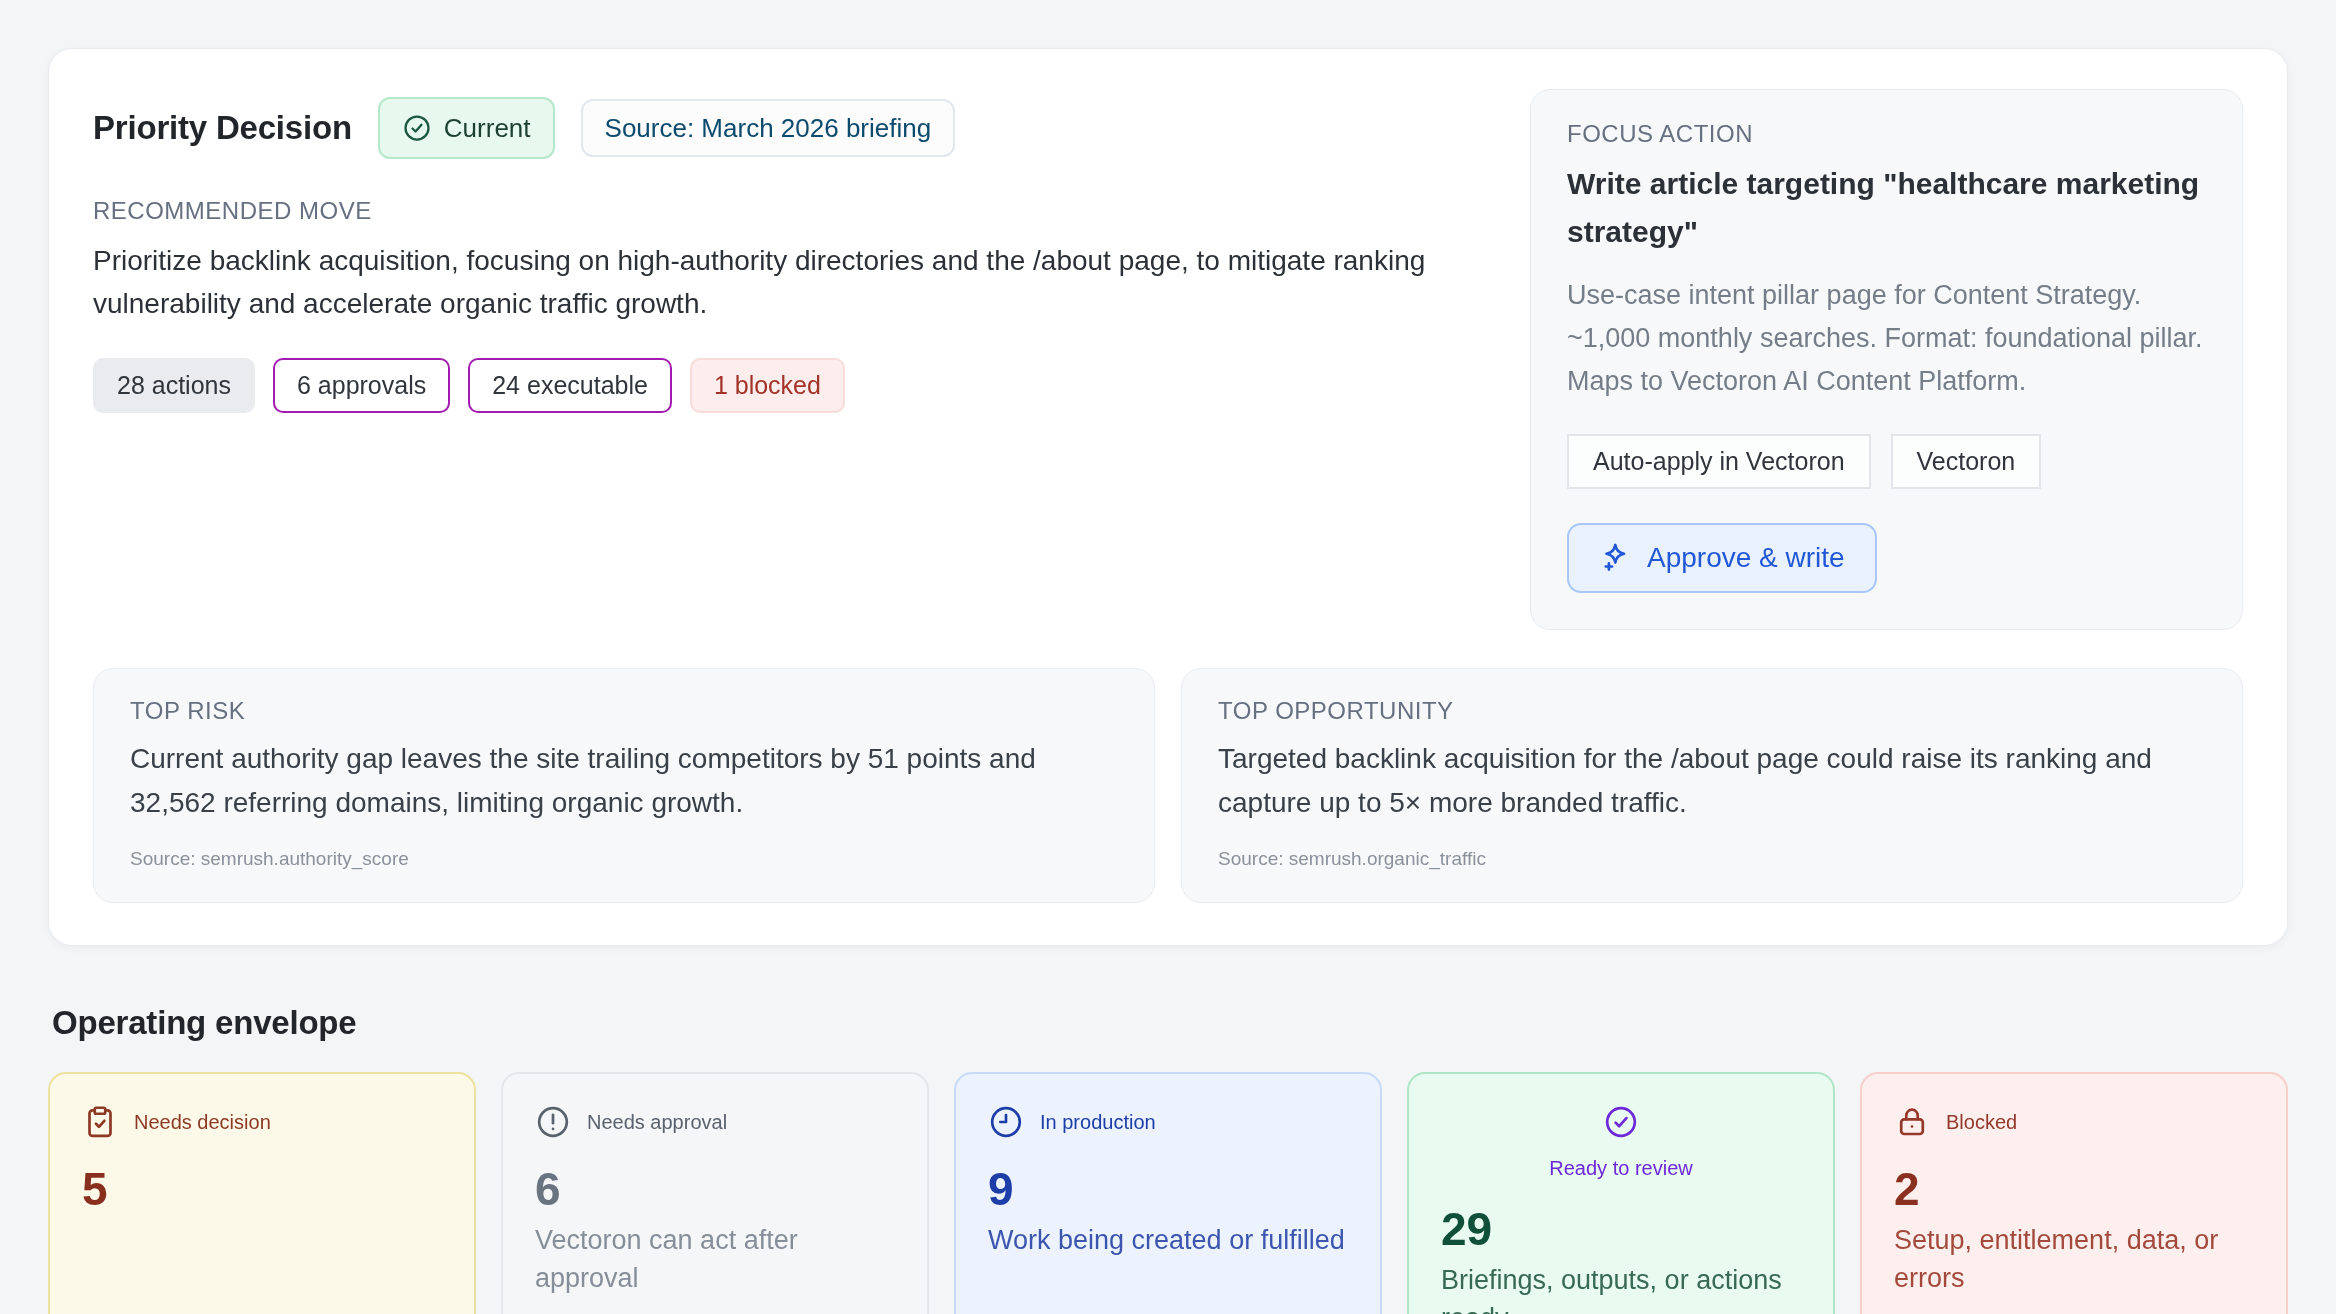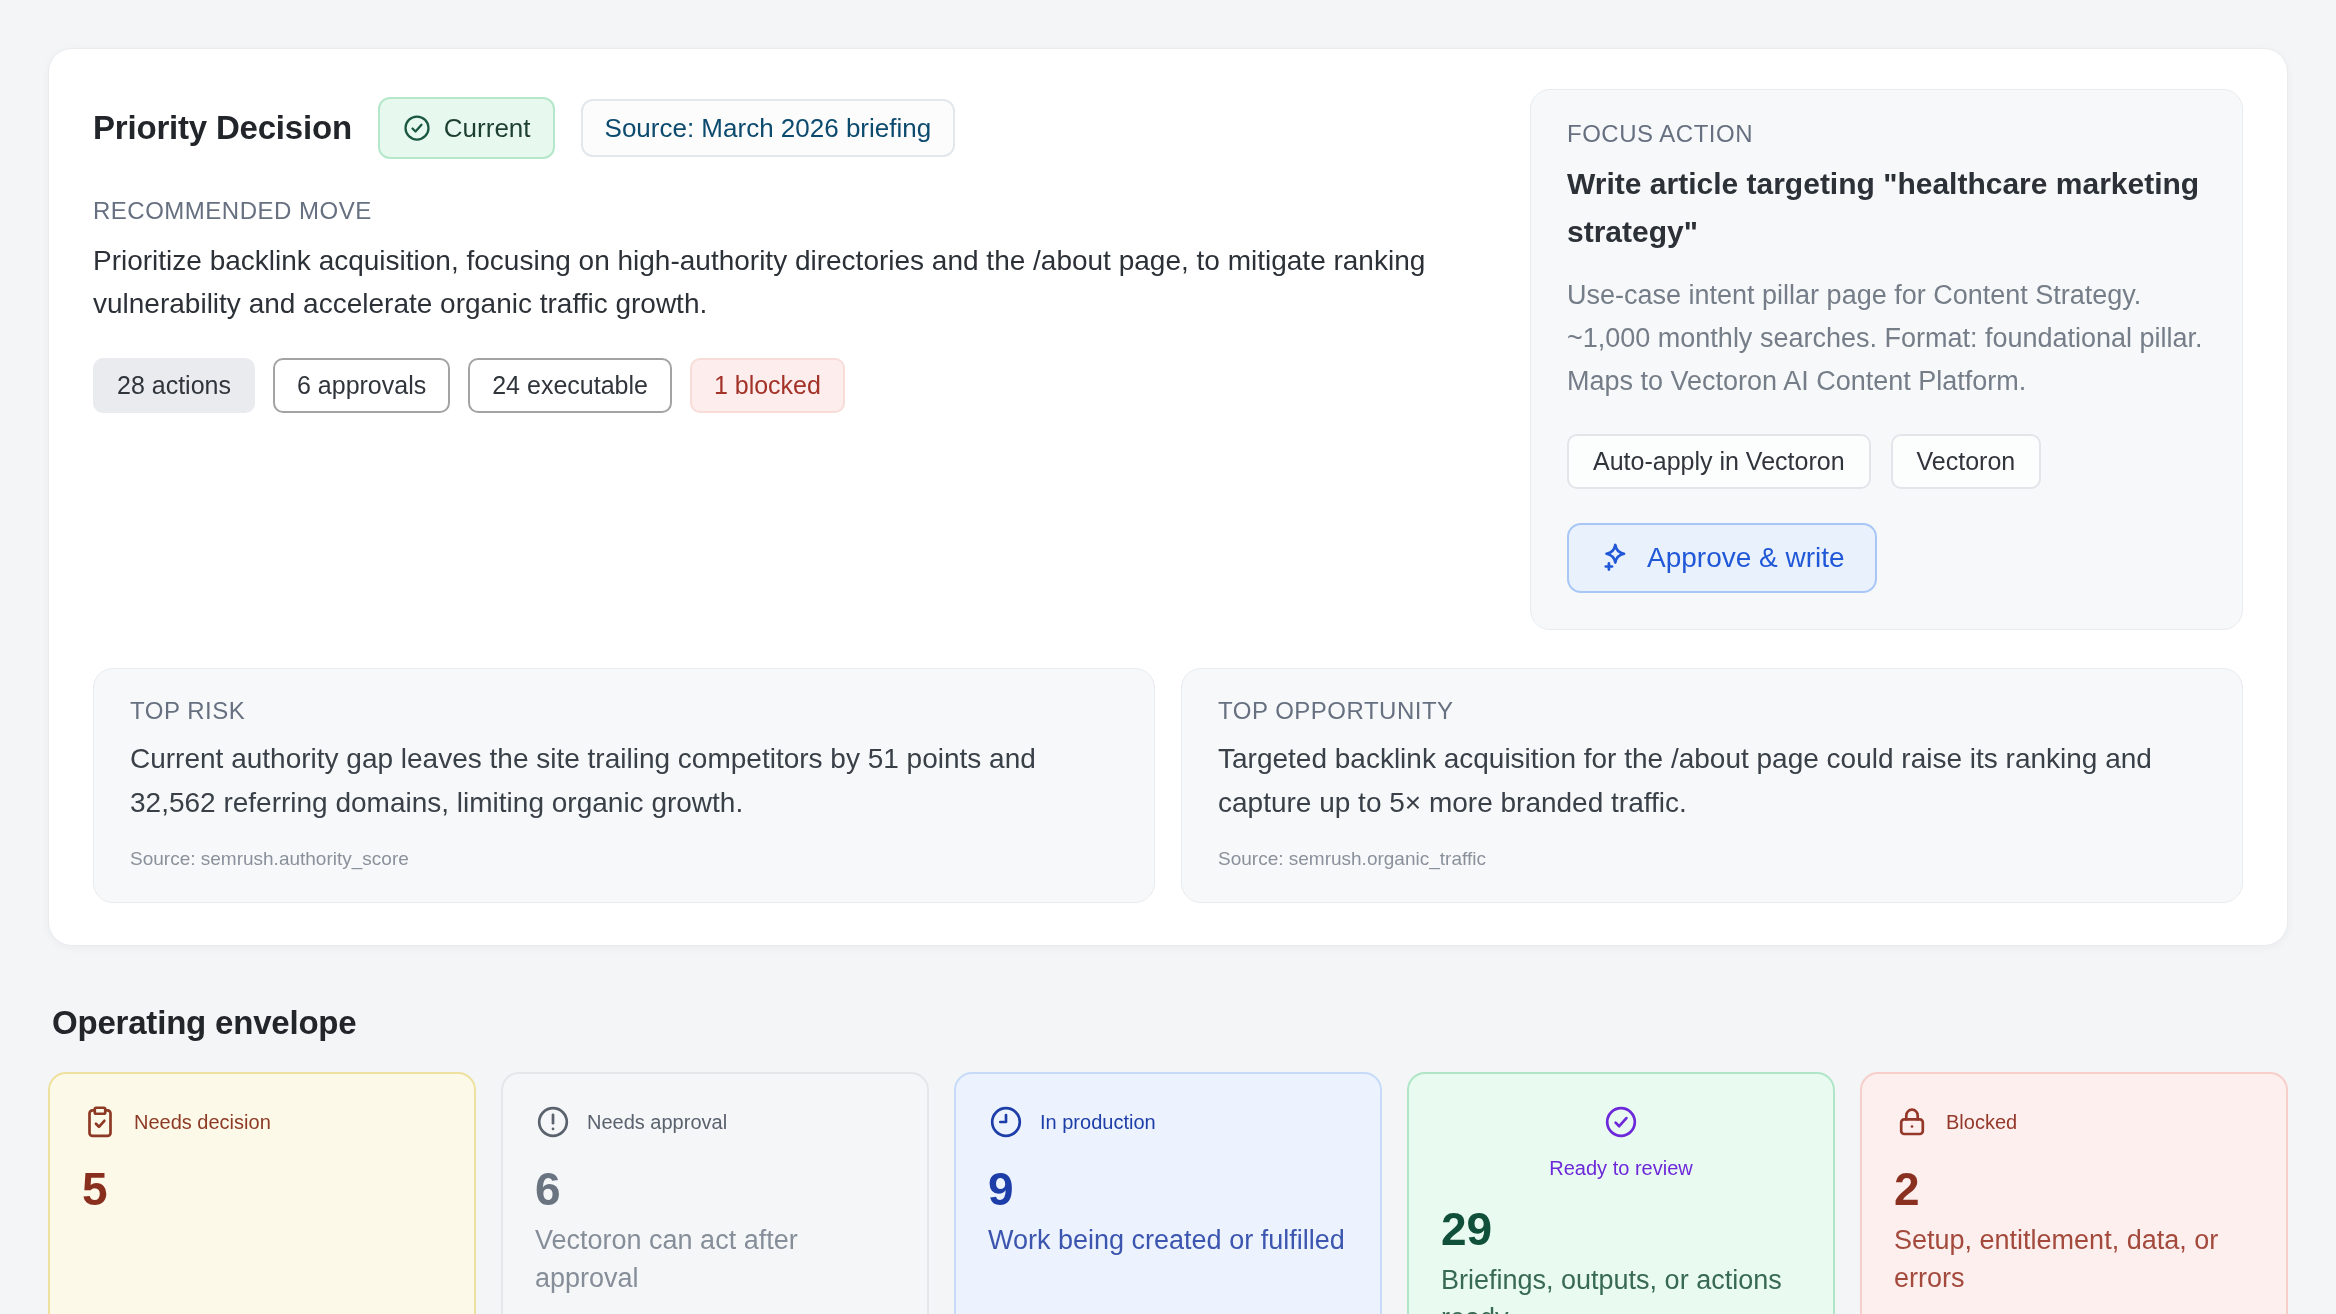--- a/index.html
+++ b/index.html
@@ -33,36 +33,36 @@
   .badge-current svg { color: #1a5741; }
   .badge-source { background: #fcfcfd; border: 2px solid #e3e6ea; color: #0c4a6e; }
 
   .eyebrow { font-size: 24px; color: #667080; letter-spacing: 0.5px; line-height: 1; }
   .pc-left .eyebrow { margin-top: 40px; }
   .pc-text { font-size: 28px; line-height: 1.55; color: #2c3138; margin: 16px 0 0 0; max-width: 1400px; }
 
   .pills { display: flex; gap: 18px; margin-top: 32px; flex-wrap: wrap; }
   .pill { font-size: 25px; line-height: 1; padding: 13px 22px; border-radius: 10px; white-space: nowrap; }
   .pill-neutral { background: #e9ebef; border: 2px solid #e9ebef; color: #30353c; }
-  .pill-outline { background: #ffffff; border: 2px solid #a3a3a3; color: #30353c; }
+  .pill-outline { background: #ffffff; border: 2px solid #a21caf; color: #30353c; }
   .pill-danger  { background: #fdedec; border: 2px solid #f8dcd8; color: #a33228; }
 
   
   .focus-card {
     width: 713px; flex: none;
     background: #f7f8f9;
     border: 1px solid #e9ebee;
     border-radius: 20px;
     padding: 32px 36px 36px 36px;
   }
   .focus-title { font-size: 30px; font-weight: 700; color: #2c3138; line-height: 1.6; margin: 14px 0 0 0; }
   .focus-desc { font-size: 27px; color: #747d88; line-height: 1.6; margin: 18px 0 0 0; }
   .chips { display: flex; gap: 20px; margin-top: 30px; flex-wrap: wrap; }
   .chip { font-size: 25px; line-height: 1; color: #30353c; background: #fcfdfd;
-          border: 2px solid #e2e5e9; border-radius: 10px; padding: 13px 24px; white-space: nowrap; }
+          border: 2px solid #e2e5e9; border-radius: 0; padding: 13px 24px; white-space: nowrap; }
   .approve-btn {
     margin-top: 34px; display: inline-flex; align-items: center; gap: 14px;
     font-family: inherit; font-size: 28px; color: #2158d8;
     background: #e9f1fd; border: 2px solid #a9c7f6; border-radius: 14px;
     padding: 16px 30px; cursor: pointer; line-height: 1;
   }
 
   
   .insight-row { display: grid; grid-template-columns: 1fr 1fr; gap: 26px; margin-top: 38px; }
   .insight-card { background: #f7f8f9; border: 1px solid #e9ebee; border-radius: 20px; padding: 30px 36px 32px 36px; }

